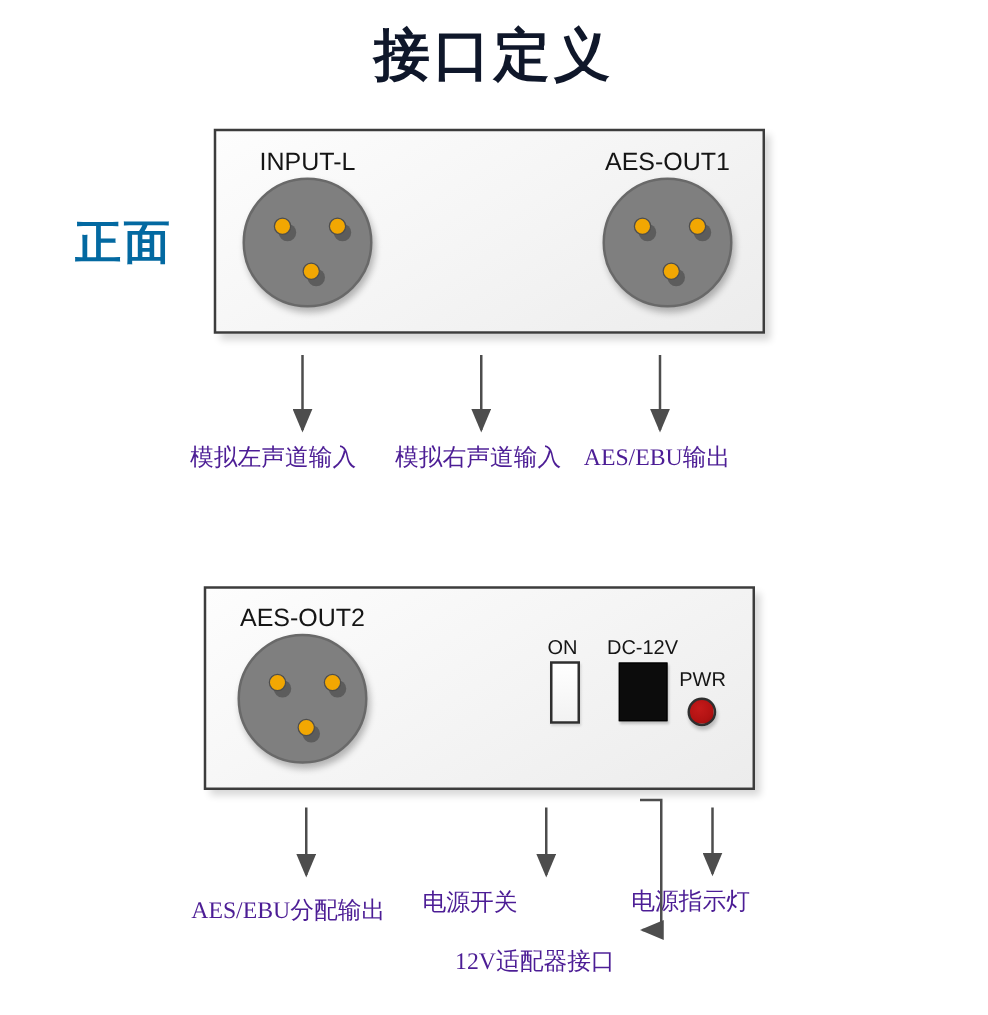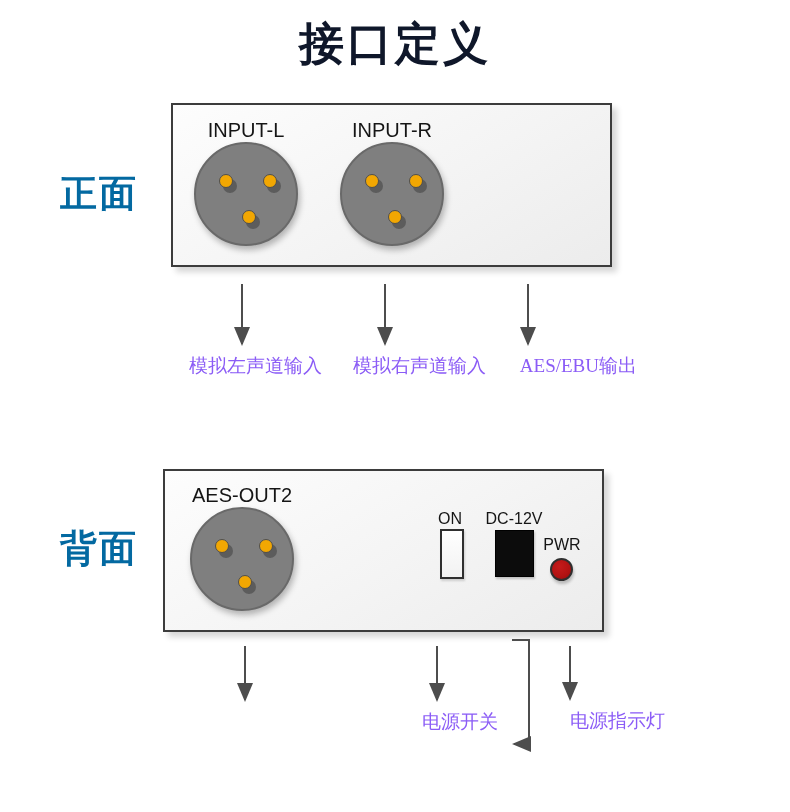--- a/index.html
+++ b/index.html
@@ -57,21 +57,21 @@
     background:#0c0c0c;border:1px solid #000;box-sizing:border-box;
     box-shadow:1px 2px 2px rgba(0,0,0,0.2);
   }
   .pwr-led{
     position:absolute;left:385px;top:87px;width:23px;height:23px;border-radius:50%;
     background:radial-gradient(circle at 40% 35%,#c51a1a 0%,#b11212 60%,#8f0d0d 100%);
     border:2px solid #2f2f2f;box-sizing:border-box;
     box-shadow:1px 3px 3px rgba(0,0,0,0.22);
   }
   .caption{
-    position:absolute;text-align:right;font-size:19px;color:#8b5cf6;
+    position:absolute;text-align:left;font-size:19px;color:#4c1d95;
     font-family:"Liberation Serif",serif;white-space:nowrap;
   }
   .arrows-layer{position:absolute;left:0;top:0;width:790px;height:812px;pointer-events:none;}
 </style>
 </head>
 <body>
 
 <div class="stage">
 
   <div class="page-title">接口定义</div>
@@ -82,36 +82,35 @@
 
     <div class="xlr-box" style="left:21px;top:37px;">
       <div class="xlr-label">INPUT-L</div>
       <div class="xlr-circle">
         <div class="pin pin-left"></div>
         <div class="pin pin-right"></div>
         <div class="pin pin-bottom"></div>
       </div>
     </div>
 
-    <div class="xlr-box" style="left:167px;top:37px;">
-      <div class="xlr-label">INPUT-R</div>
+
+    <div class="xlr-box" style="left:309px;top:37px;">
+      <div class="xlr-label">AES-OUT1</div>
       <div class="xlr-circle">
         <div class="pin pin-left"></div>
         <div class="pin pin-right"></div>
         <div class="pin pin-bottom"></div>
       </div>
     </div>
-
   </div>
 
   <div class="caption" style="left:152px;top:353px;width:170px;">模拟左声道输入</div>
   <div class="caption" style="left:316px;top:353px;width:170px;">模拟右声道输入</div>
   <div class="caption" style="left:467px;top:353px;width:170px;">AES/EBU输出</div>
 
-  <div class="side-label side-back">背面</div>
 
   <div class="panel panel-back">
 
     <div class="xlr-box" style="left:25px;top:36px;">
       <div class="xlr-label">AES-OUT2</div>
       <div class="xlr-circle">
         <div class="pin pin-left"></div>
         <div class="pin pin-right"></div>
         <div class="pin pin-bottom"></div>
       </div>
@@ -120,22 +119,24 @@
     <div class="small-label" style="left:255px;top:39px;width:60px;">ON</div>
     <div class="on-switch"></div>
 
     <div class="small-label" style="left:309px;top:39px;width:80px;">DC-12V</div>
     <div class="dc-jack"></div>
 
     <div class="small-label" style="left:367px;top:65px;width:60px;">PWR</div>
     <div class="pwr-led"></div>
   </div>
 
+  <div class="caption" style="left:153px;top:715px;width:190px;">AES/EBU分配输出</div>
   <div class="caption" style="left:505px;top:708px;width:160px;">电源指示灯</div>
   <div class="caption" style="left:338px;top:709px;width:160px;">电源开关</div>
+  <div class="caption" style="left:364px;top:756px;width:180px;">12V适配器接口</div>
 
   <svg class="arrows-layer" width="790" height="812" viewBox="0 0 790 812" xmlns="http://www.w3.org/2000/svg">
     <defs>
       <marker id="ah" markerUnits="userSpaceOnUse" markerWidth="20" markerHeight="16" refX="17" refY="8" orient="auto">
         <path d="M0,0 L19,8 L0,16 Z" fill="#4d4d4d"></path>
       </marker>
     </defs>
 
     <line x1="242" y1="284" x2="242" y2="344" stroke="#4d4d4d" stroke-width="2" marker-end="url(#ah)"></line>
     <line x1="385" y1="284" x2="385" y2="344" stroke="#4d4d4d" stroke-width="2" marker-end="url(#ah)"></line>

